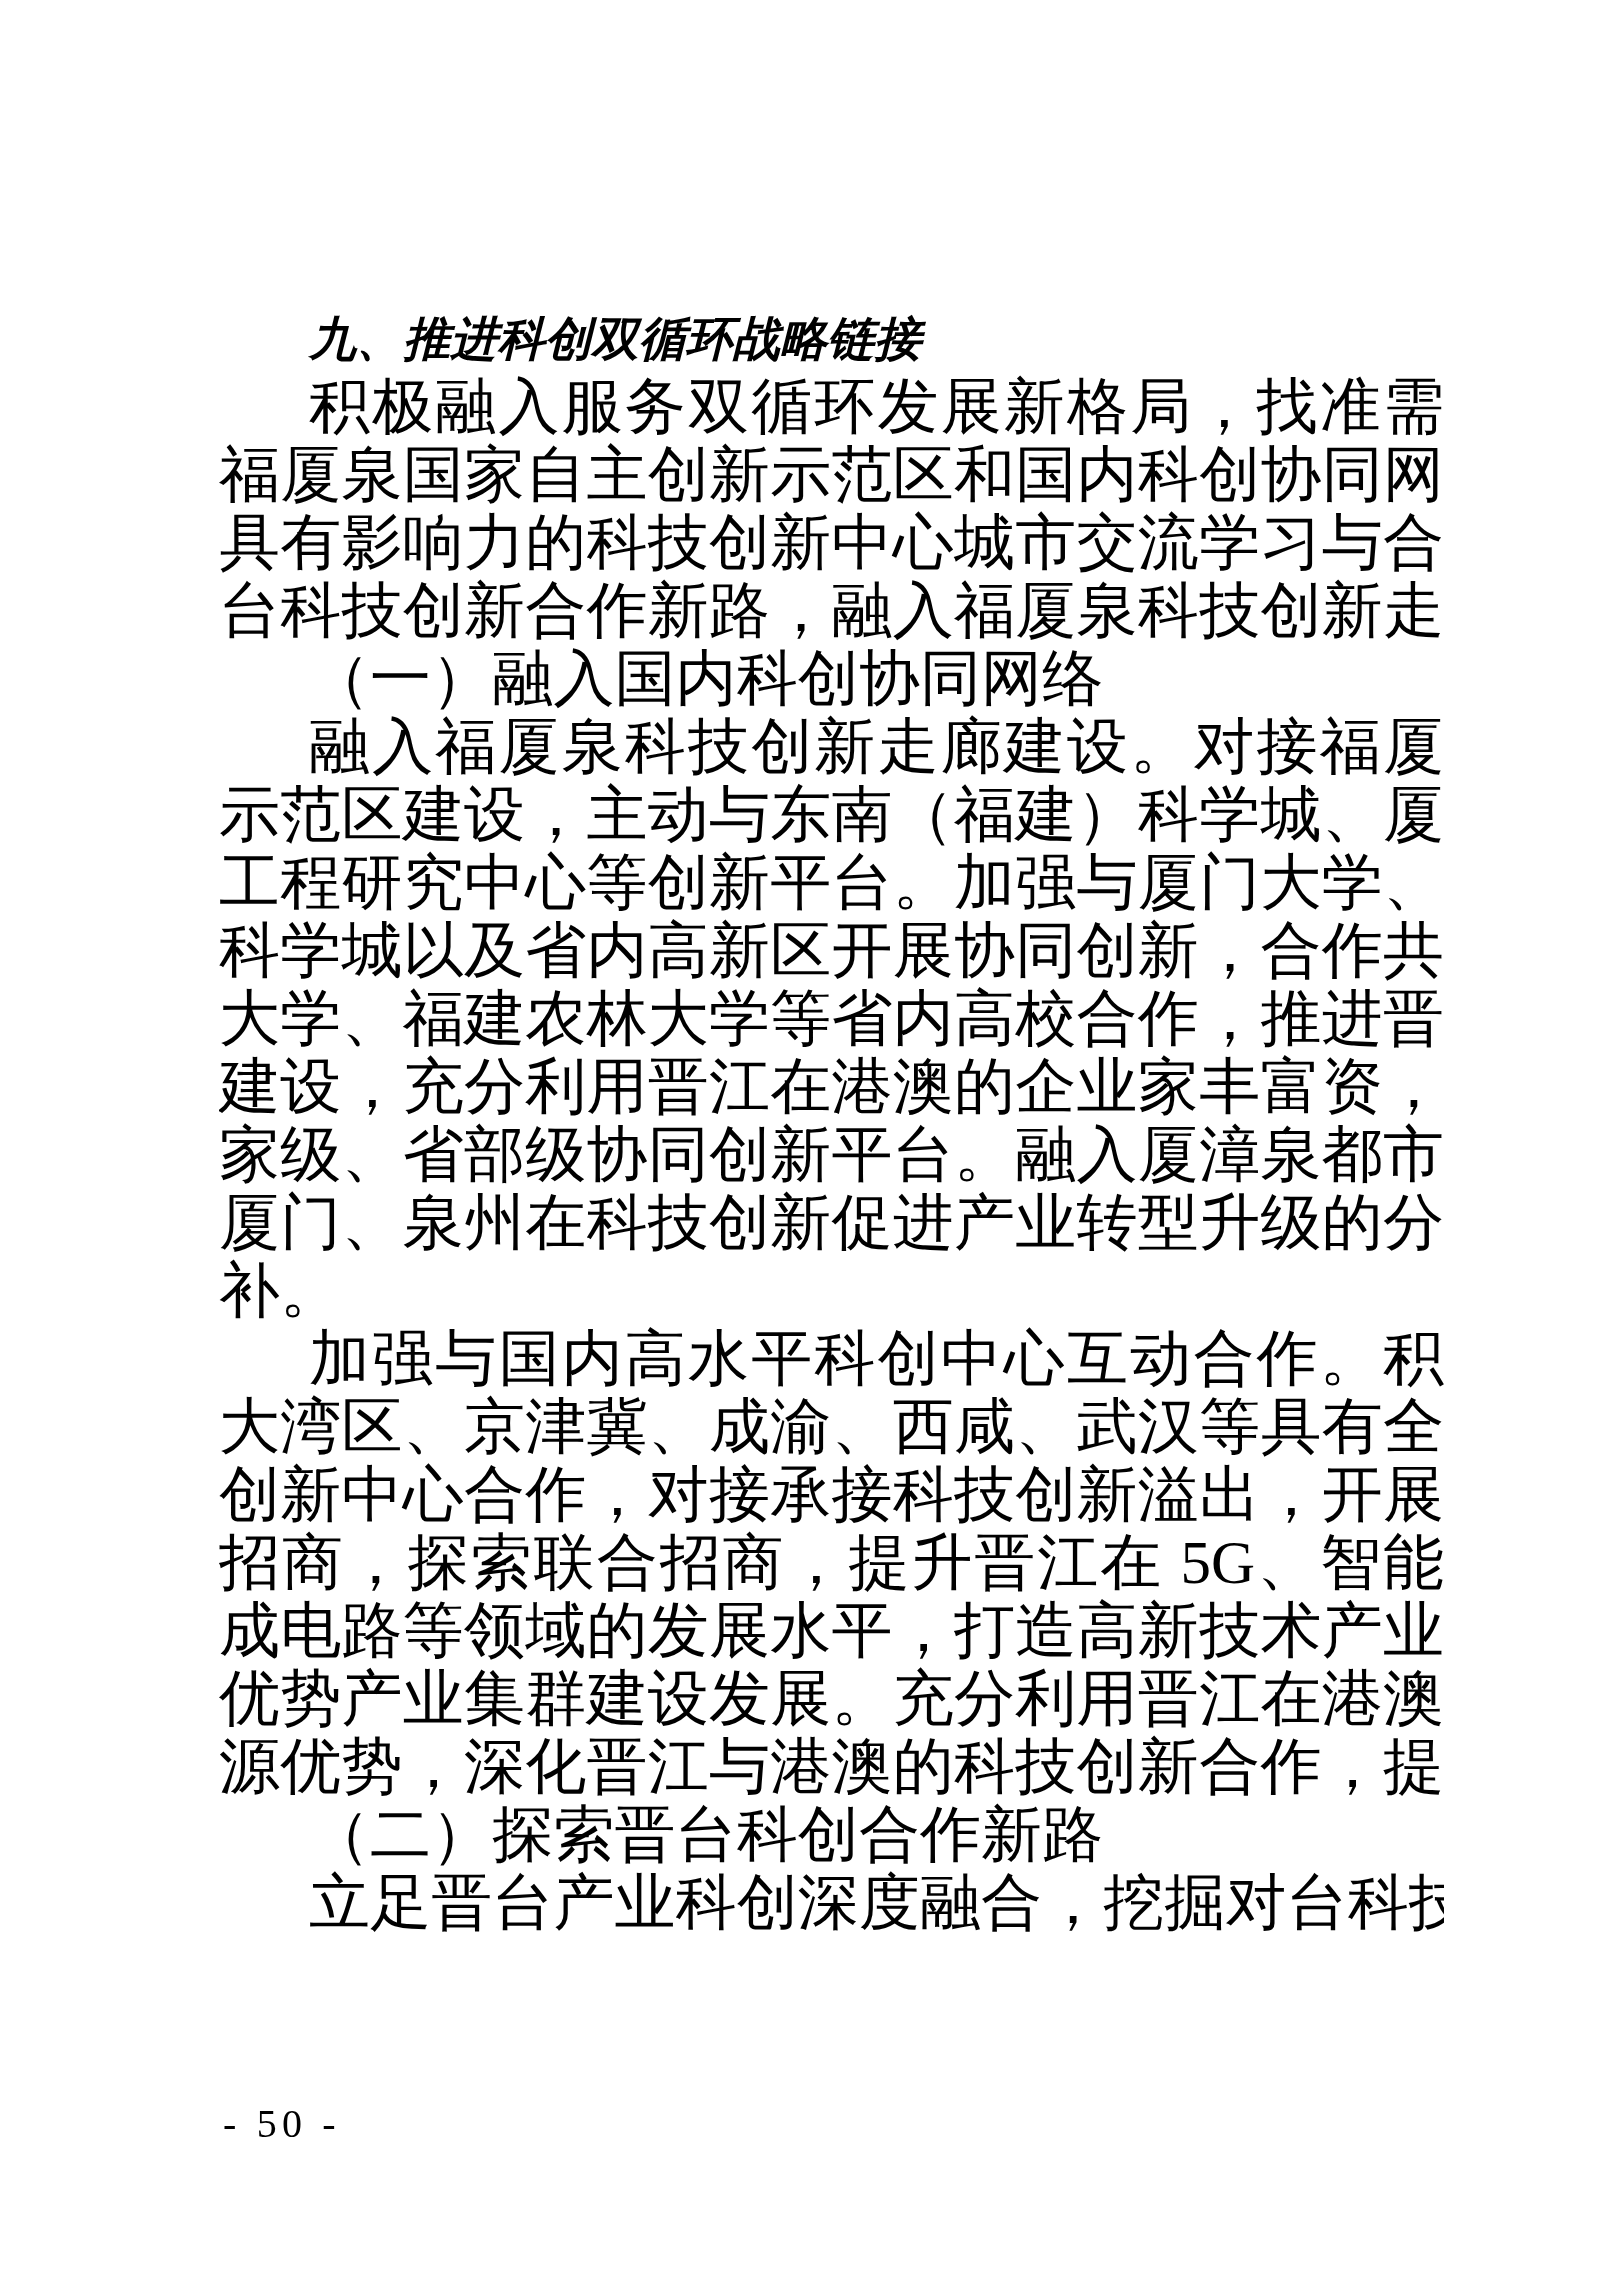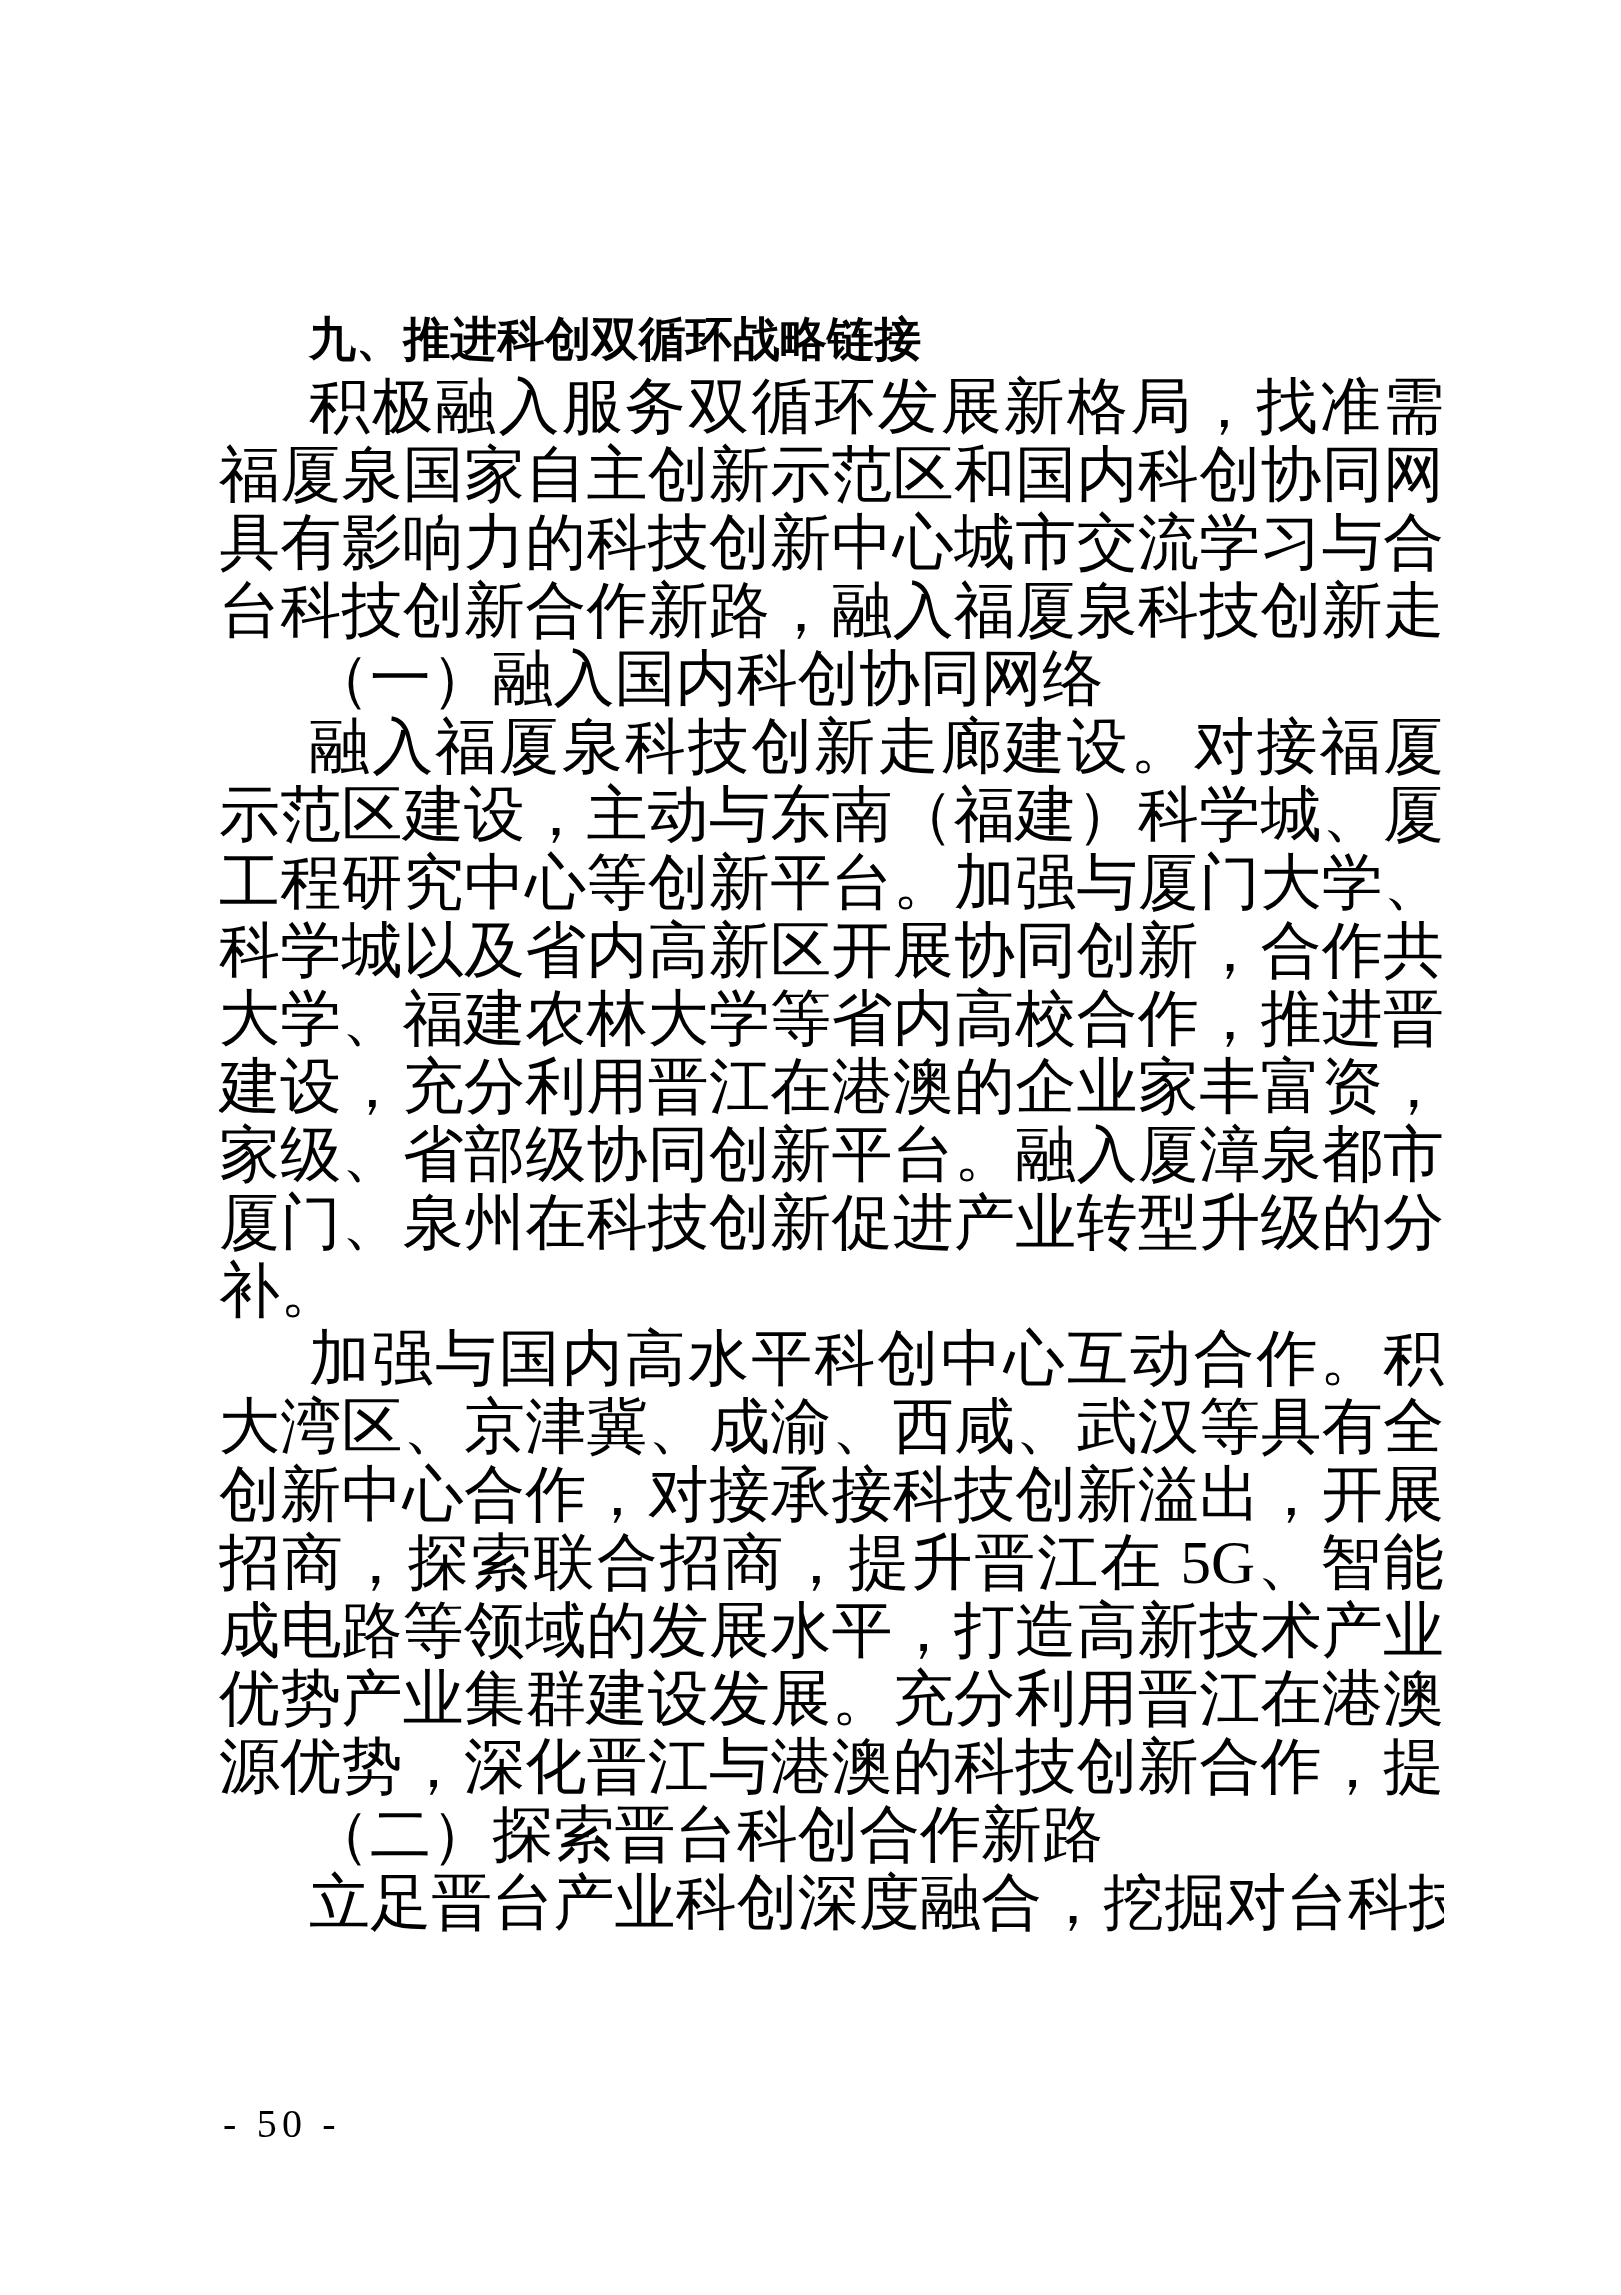--- a/index.html
+++ b/index.html
@@ -35,20 +35,21 @@
     text-align: justify;
     text-align-last: justify;
   }
   .line.indent {
     text-indent: 90px;
   }
   .line.heading {
     font-family: "Liberation Sans", sans-serif;
     font-weight: bold;
     font-size: 47px;
+    font-style: italic;
   }
   .page-num {
     position: absolute;
     left: 223px;
     top: 2104px;
     font-size: 40px;
     line-height: 39px;
     letter-spacing: 5.2px;
     font-family: "Liberation Serif", serif;
   }

